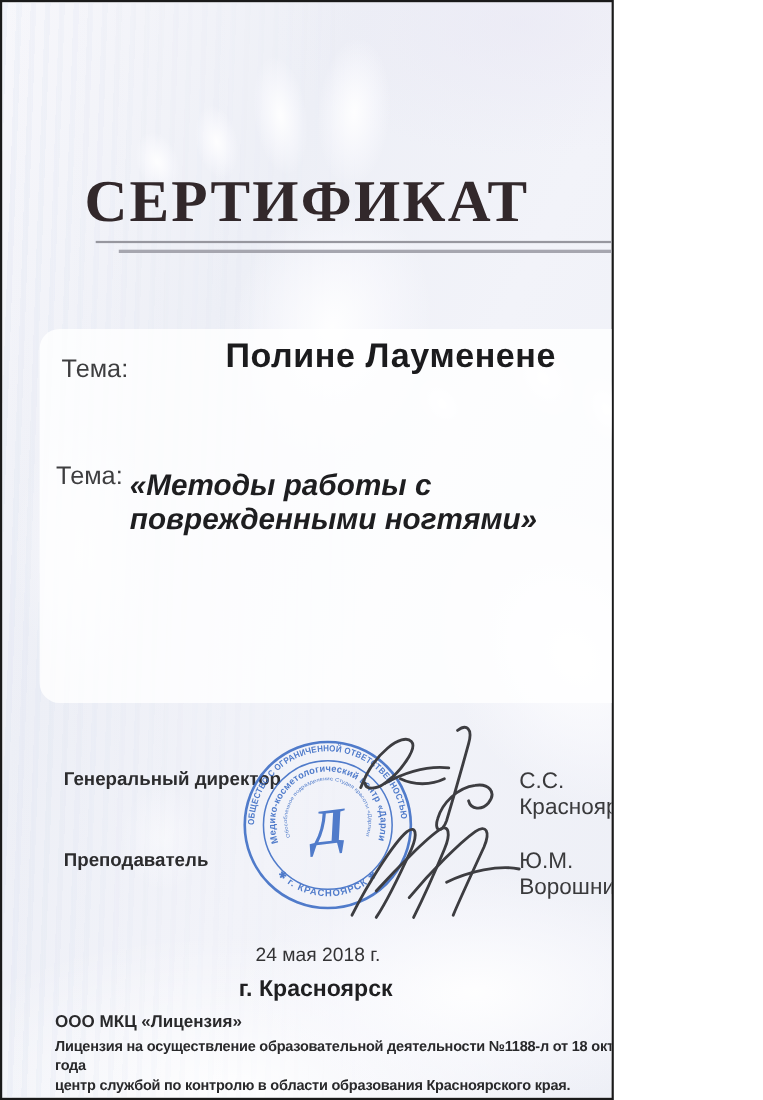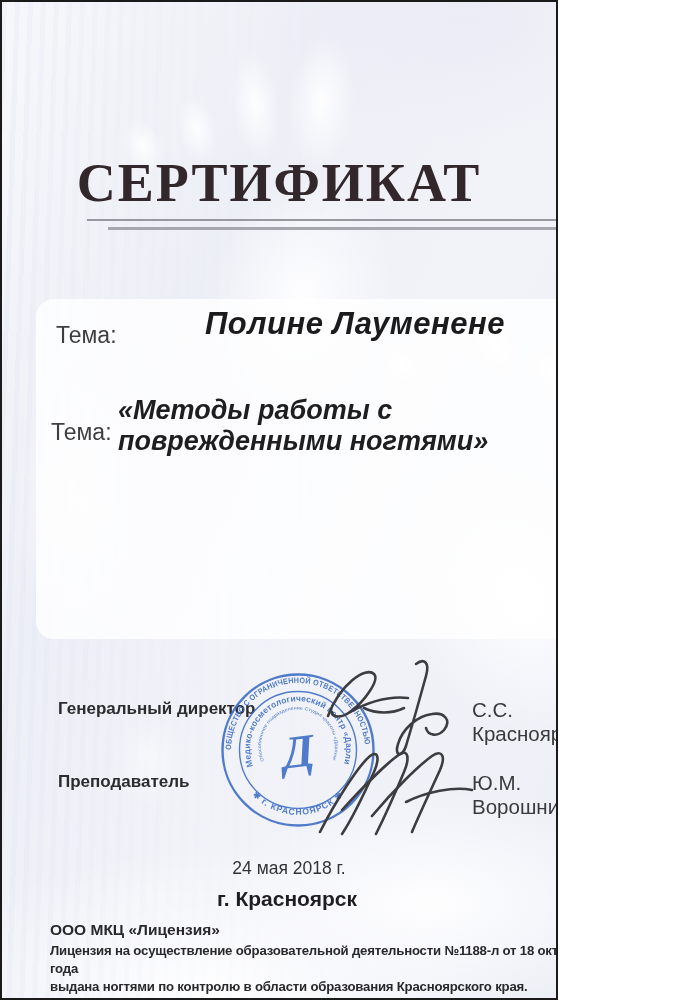--- a/index.html
+++ b/index.html
@@ -38,25 +38,25 @@
     font-family:"Liberation Serif",serif;font-weight:700;
     font-size:54px;letter-spacing:2px;color:#32282b;
   }
   .rule{position:absolute;background:#97979f;}
   .rule1{left:85px;top:217px;width:532px;height:2px;}
   .rule2{left:106px;top:225px;width:486px;height:3px;background:#a6a6af;}
   .label{position:absolute;font-size:23px;color:#3e3e40;}
   .issued-label{left:54px;top:320px;}
   .recipient{
     position:absolute;left:203px;top:304px;
-    font-size:31px;font-weight:700;font-style:italic;color:#1b1b1d;letter-spacing:.5px;
+    font-size:31px;font-weight:700;color:#1b1b1d;letter-spacing:.5px;
   }
   .theme-label{left:49px;top:417px;}
   .theme{
-    position:absolute;left:116px;top:393px;
+    position:absolute;left:116px;top:424px;
     font-size:27px;font-weight:700;font-style:italic;color:#1e1e20;
   }
   .role{position:absolute;left:56px;font-size:17px;font-weight:700;color:#2c2c2e;}
   .role-1{top:697px;}
   .role-2{top:770px;text-align:right;}
   .sig-name{position:absolute;left:470px;font-size:20.5px;color:#3a3a3c;}
   .name-1{top:696px;}
   .name-2{top:769px;}
   .stamp{position:absolute;left:216px;top:668px;opacity:.9;}
   .signature{position:absolute;}
@@ -158,16 +158,16 @@
       <path d="M92,58 C112,48 140,42 158,46"></path>
     </g>
   </svg>
 
   <div class="date-line">24 мая 2018 г.</div>
   <div class="city-line">г. Красноярск</div>
 
   <div class="footer">
     <div class="footer-org">ООО МКЦ «Лицензия»</div>
     <div class="footer-line">Лицензия на осуществление образовательной деятельности №1188-л от 18 октября 2012 года</div>
-    <div class="footer-line">выдана ногтями по контролю в области образования Красноярского края.</div>
+    <div class="footer-line">центр службой по контролю в области образования Красноярского края.</div>
   </div>
 
 </div>
 
 </body></html>

